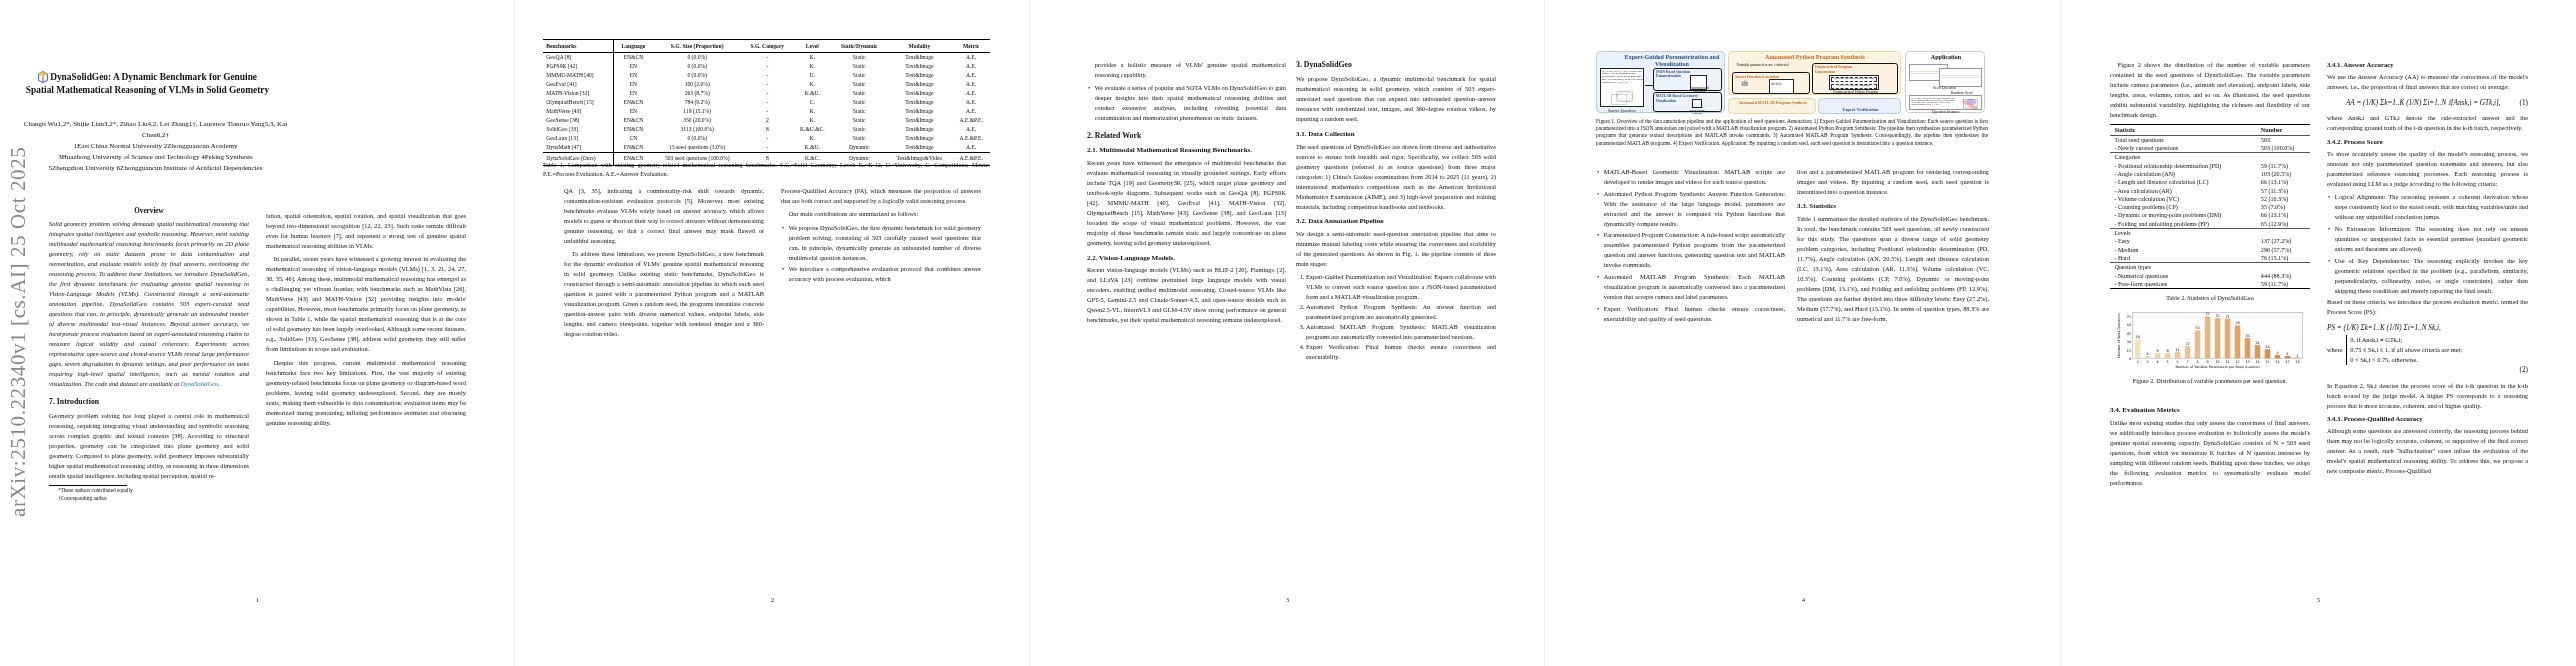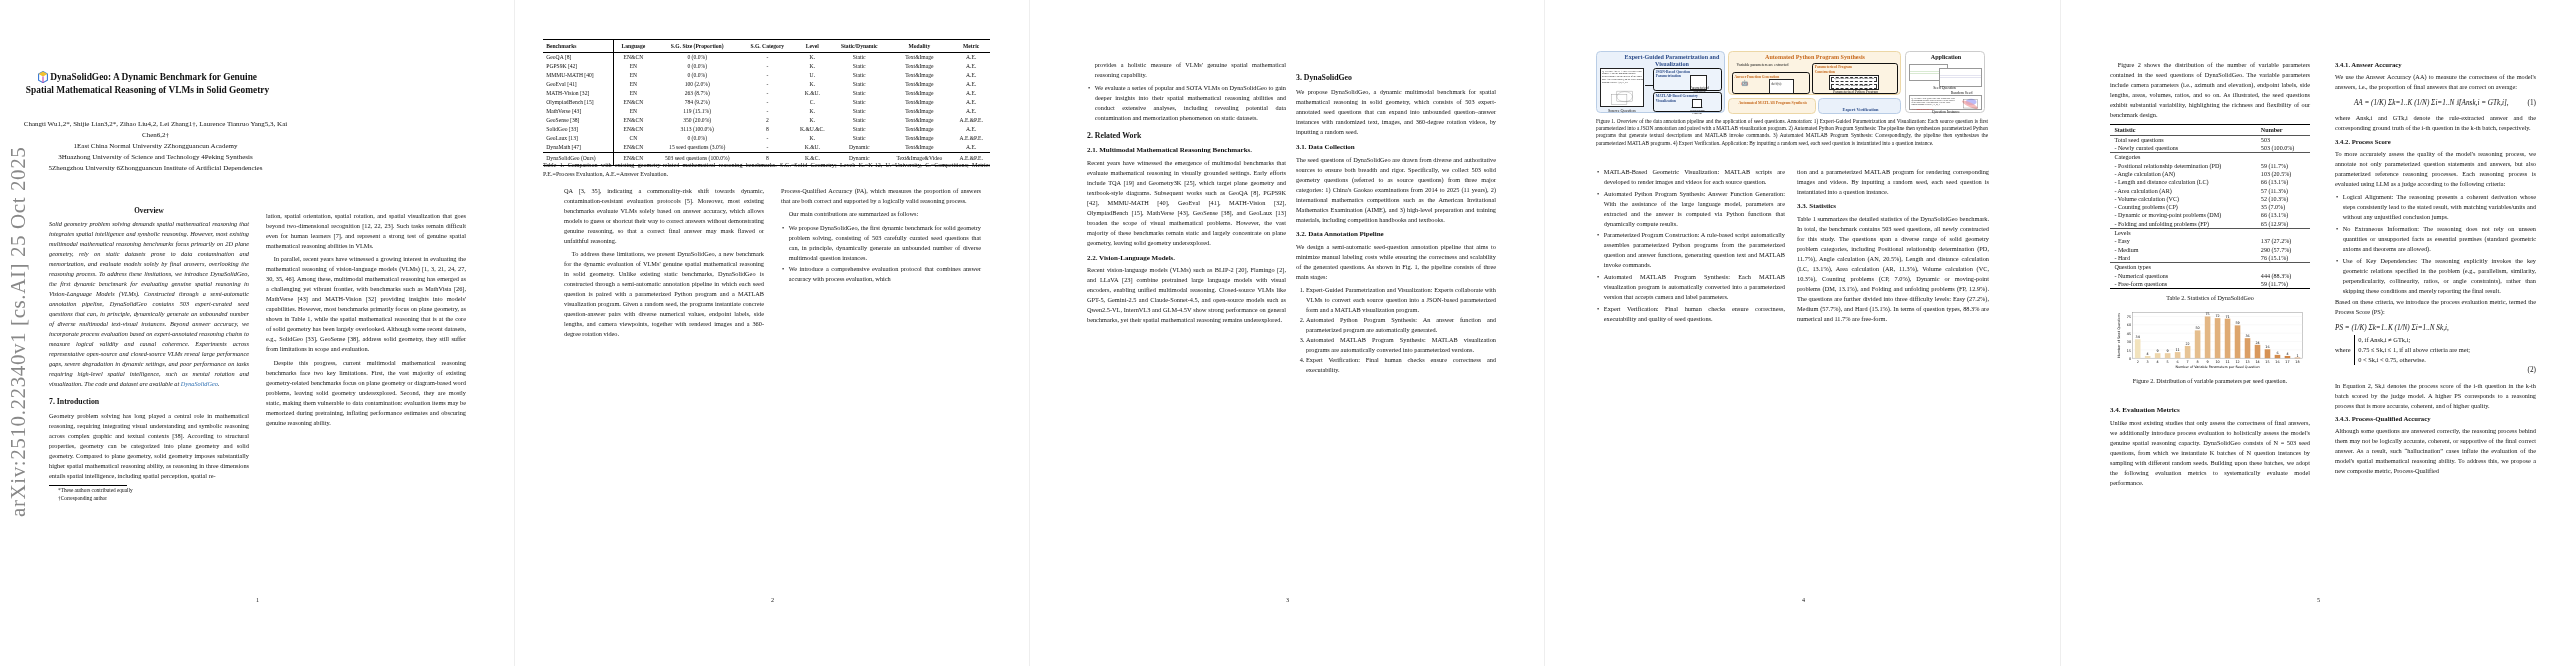--- a/index.html
+++ b/index.html
@@ -245,21 +245,21 @@
     <ul class="bul">
         <li>We evaluate a series of popular and SOTA VLMs on DynaSolidGeo to gain deeper insights into their spatial mathematical reasoning abilities and conduct extensive analyses, including revealing potential data contamination and memorization phenomenon on static datasets.</li>
       </ul>
     <h2>2. Related Work</h2>
     <h3>2.1. Multimodal Mathematical Reasoning Benchmarks.</h3>
     <p>Recent years have witnessed the emergence of multimodal benchmarks that evaluate mathematical reasoning in visually grounded settings. Early efforts include TQA [19] and Geometry3K [25], which target plane geometry and textbook-style diagrams. Subsequent works such as GeoQA [8], PGPS9K [42], MMMU-MATH [40], GeoEval [41], MATH-Vision [32], OlympiadBench [15], MathVerse [43], GeoSense [38], and GeoLaux [13] broaden the scope of visual mathematical problems. However, the vast majority of these benchmarks remain static and largely concentrate on plane geometry, leaving solid geometry underexplored.</p>
     <h3>2.2. Vision-Language Models.</h3>
     <p>Recent vision-language models (VLMs) such as BLIP-2 [20], Flamingo [2], and LLaVA [23] combine pretrained large language models with visual encoders, enabling unified multimodal reasoning. Closed-source VLMs like GPT-5, Gemini-2.5 and Claude-Sonnet-4.5, and open-source models such as Qwen2.5-VL, InternVL3 and GLM-4.5V show strong performance on general benchmarks, yet their spatial mathematical reasoning remains underexplored.</p>
   </div>
   <div class="col" style="left:266px;top:60px">
-    <h2 style="margin-top:13px">3. DynaSolidGeo</h2>
+    <h2 style="margin-top:0">3. DynaSolidGeo</h2>
     <p>We propose DynaSolidGeo, a dynamic multimodal benchmark for spatial mathematical reasoning in solid geometry, which consists of 503 expert-annotated seed questions that can expand into unbounded question–answer instances with randomized text, images, and 360-degree rotation videos, by inputting a random seed.</p>
     <h3>3.1. Data Collection</h3>
     <p>The seed questions of DynaSolidGeo are drawn from diverse and authoritative sources to ensure both breadth and rigor. Specifically, we collect 503 solid geometry questions (referred to as source questions) from three major categories: 1) China's Gaokao examinations from 2014 to 2025 (11 years), 2) international mathematics competitions such as the American Invitational Mathematics Examination (AIME), and 3) high-level preparation and training materials, including competition handbooks and textbooks.</p>
     <h3>3.2. Data Annotation Pipeline</h3>
     <p>We design a semi-automatic seed-question annotation pipeline that aims to minimize manual labeling costs while ensuring the correctness and scalability of the generated questions. As shown in Fig. 1, the pipeline consists of three main stages:</p>
     <ol style="padding-left:10px">
       <li>Expert-Guided Parametrization and Visualization: Experts collaborate with VLMs to convert each source question into a JSON-based parameterized form and a MATLAB visualization program.</li>
       <li>Automated Python Program Synthesis: An answer function and parameterized program are automatically generated.</li>
       <li>Automated MATLAB Program Synthesis: MATLAB visualization programs are automatically converted into parameterized versions.</li>
       <li>Expert Verification: Final human checks ensure correctness and executability.</li>
@@ -508,21 +508,21 @@
           <text x="326.02941176470586" y="87" font-size="6" text-anchor="middle" font-family="DejaVu Sans, sans-serif">1</text>
           <text x="326.02941176470586" y="98" font-size="6" text-anchor="middle" font-family="DejaVu Sans, sans-serif">18</text>
           <text x="182.5" y="108" font-size="6" text-anchor="middle" font-family="DejaVu Sans, sans-serif">Number of Variable Parameters per Seed Question</text>
           <text x="8" y="49" font-size="6" text-anchor="middle" font-family="DejaVu Sans, sans-serif" transform="rotate(-90 8 49)">Number of Seed Questions</text>
         </svg>
     </div>
     <div class="cap" style="text-align:center;margin-top:2.2px">Figure 2. Distribution of variable parameters per seed question.</div>
     <h3 style="margin-top:19px">3.4. Evaluation Metrics</h3>
     <p>Unlike most existing studies that only assess the correctness of final answers, we additionally introduce process evaluation to holistically assess the model's genuine spatial reasoning capacity. DynaSolidGeo consists of N = 503 seed questions, from which we instantiate K batches of N question instances by sampling with different random seeds. Building upon these batches, we adopt the following evaluation metrics to systematically evaluate model performance.</p>
   </div>
-  <div class="col" style="left:274px;top:60px;width:201px">
+  <div class="col" style="left:266px;top:60px;width:201px">
     <h4 style="margin-top:0">3.4.1. Answer Accuracy</h4>
     <p>We use the Answer Accuracy (AA) to measure the correctness of the model's answers, i.e., the proportion of final answers that are correct on average:</p>
     <div class="eq"><span>AA = (1/K) Σk=1..K (1/N) Σi=1..N 𝕀[Ansk,i = GTk,i],</span> <span style="float:right;font-style:normal">(1)</span></div>
     <p>where Ansk,i and GTk,i denote the rule-extracted answer and the corresponding ground truth of the i-th question in the k-th batch, respectively.</p>
     <h4>3.4.2. Process Score</h4>
     <p>To more accurately assess the quality of the model's reasoning process, we annotate not only parameterized question statements and answers, but also parameterized reference reasoning processes. Each reasoning process is evaluated using LLM as a judge according to the following criteria:</p>
     <ul class="bul">
       <li>Logical Alignment: The reasoning presents a coherent derivation whose steps consistently lead to the stated result, with matching variables/units and without any unjustified conclusion jumps.</li>
       <li>No Extraneous Information: The reasoning does not rely on unseen quantities or unsupported facts as essential premises (standard geometric axioms and theorems are allowed).</li>
       <li>Use of Key Dependencies: The reasoning explicitly invokes the key geometric relations specified in the problem (e.g., parallelism, similarity, perpendicularity, collinearity, ratios, or angle constraints), rather than skipping these conditions and merely reporting the final result.</li>

